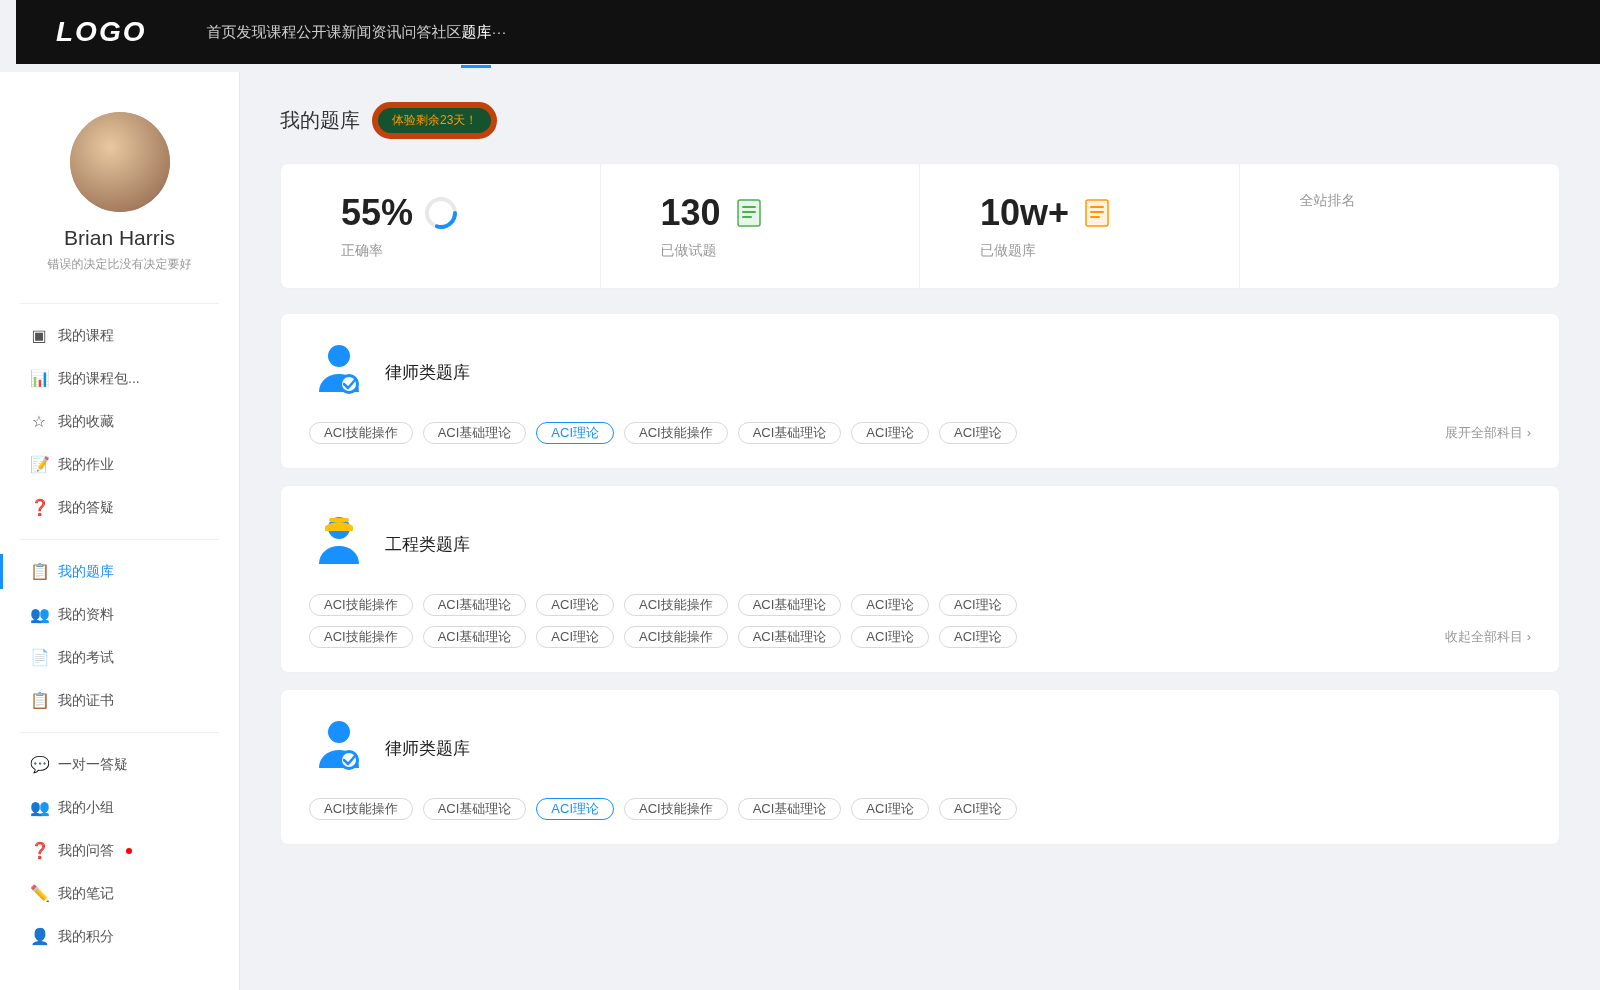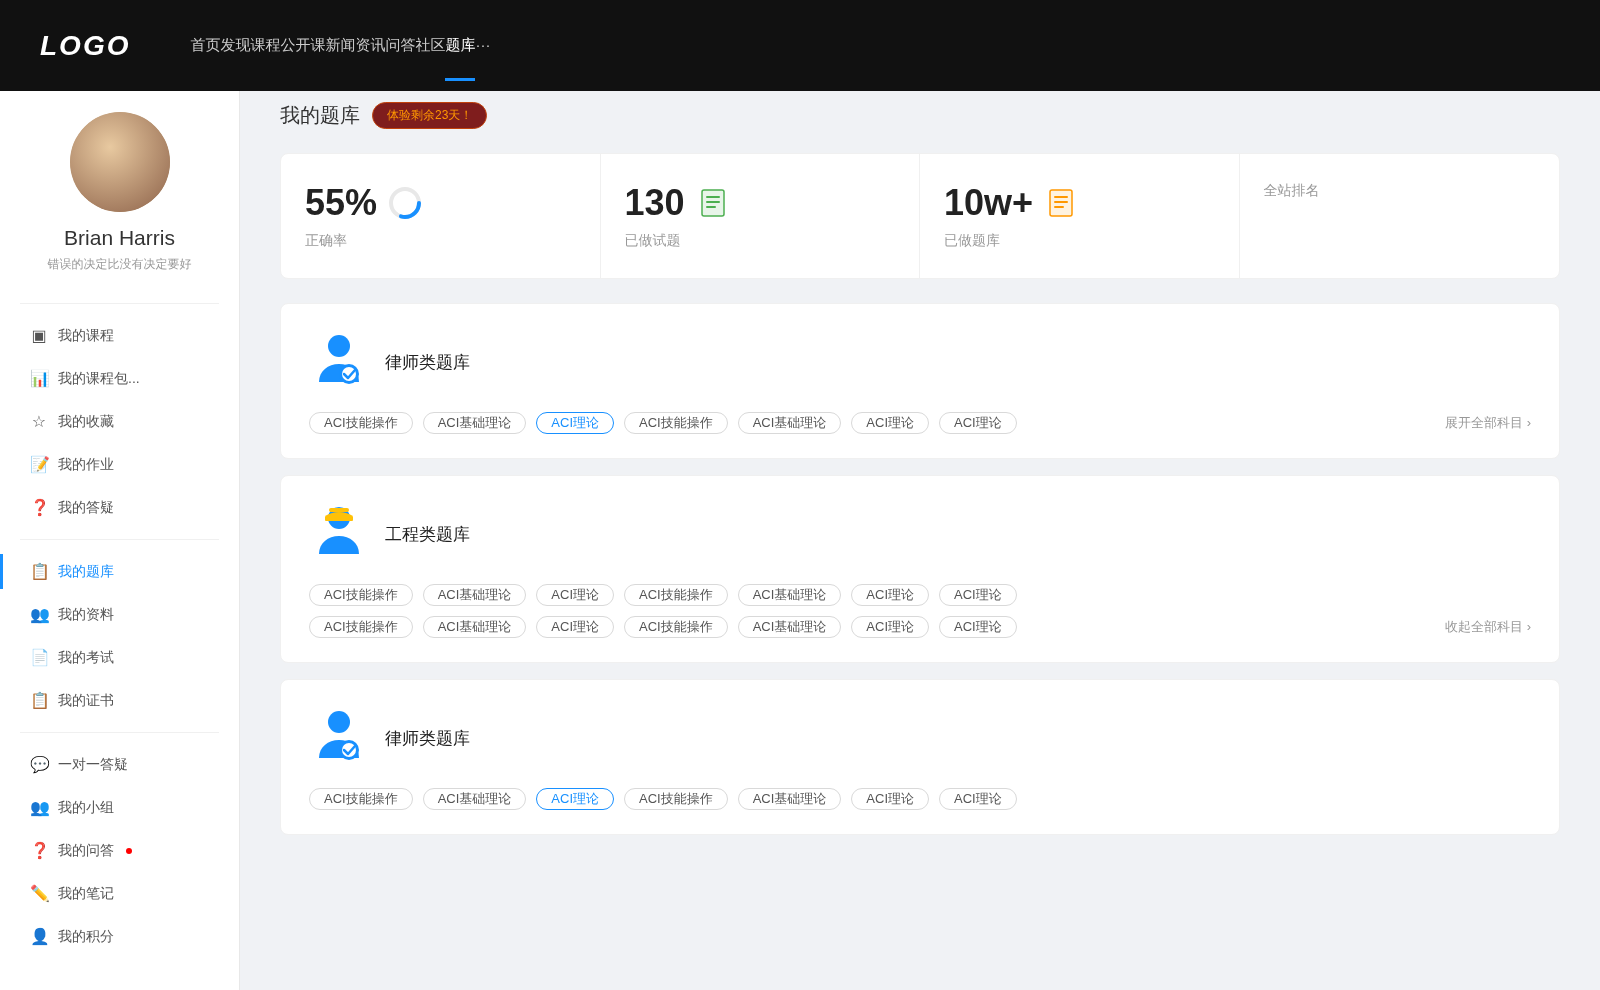--- a/index.html
+++ b/index.html
@@ -1,26 +1,26 @@
 <!DOCTYPE html>
 <html><head>
   <meta charset="utf-8">
   <style>
     * { margin: 0; padding: 0; box-sizing: border-box; }
     body { font-family: 'PingFang SC', 'Microsoft YaHei', sans-serif; background: #f0f2f5; font-size: 14px; }
 
     
     .navbar {
       background: #111;
-      height: 91px;
+      height: 64px;
       display: flex;
       align-items: center;
       padding: 0 40px;
       position: fixed;
-      top: 0; left: 0; right: 0;
+      top: 0; left: 16px; right: 0;
       z-index: 100;
     }
     .nav-logo {
       color: #fff;
       font-size: 28px;
       font-weight: bold;
       letter-spacing: 2px;
       margin-right: 60px;
       font-style: italic;
     }
@@ -183,23 +183,23 @@
       align-items: center;
       gap: 12px;
       margin-bottom: 24px;
     }
     .page-title {
       font-size: 20px;
       font-weight: 500;
       color: #333;
     }
     .trial-badge {
-      background: #7f1d1d;
+      background: #14532d;
       color: #ff9800;
-      border: 1px solid #c2410c;
+      border: 6px solid #c2410c;
       border-radius: 20px;
       padding: 4px 14px;
       font-size: 12px;
     }
 
     
     .stats-row {
       display: grid;
       grid-template-columns: repeat(4, 1fr);
       gap: 0;
@@ -208,20 +208,21 @@
       margin-bottom: 24px;
       border: 1px solid #f0f0f0;
       overflow: hidden;
     }
     .stat-item {
       padding: 28px 24px;
       display: flex;
       flex-direction: column;
       gap: 8px;
       border-right: 1px solid #f0f0f0;
+      margin-left: 36px;
     }
     .stat-item:last-child { border-right: none; }
     .stat-top {
       display: flex;
       align-items: center;
       gap: 10px;
     }
     .stat-value {
       font-size: 36px;
       font-weight: 600;

